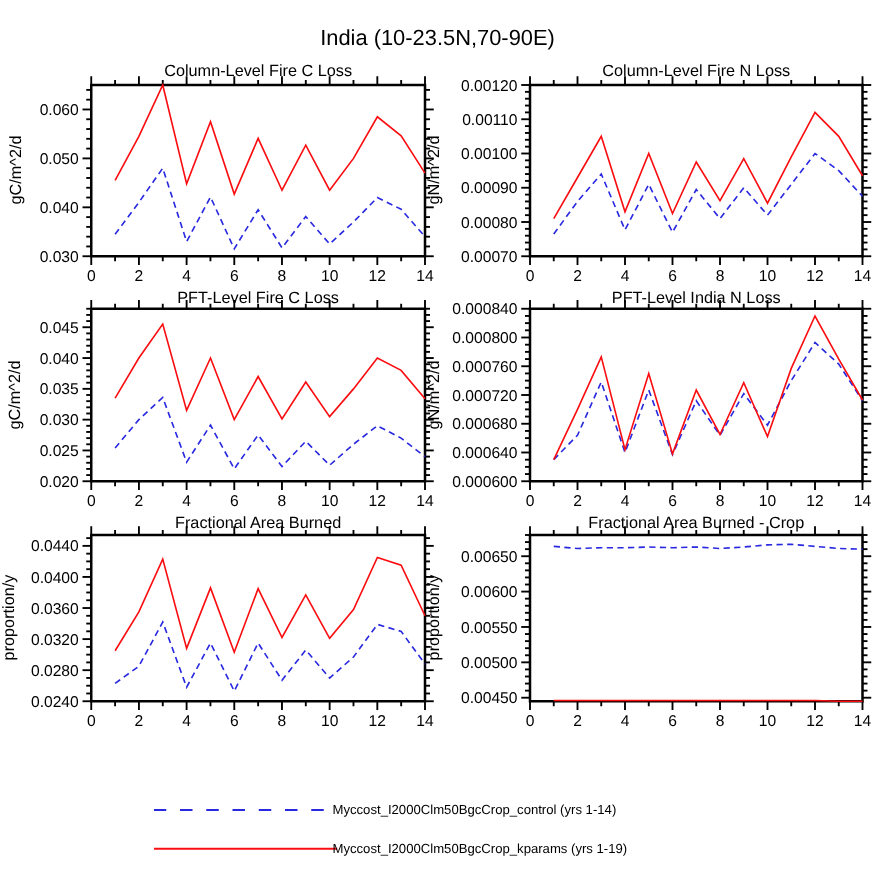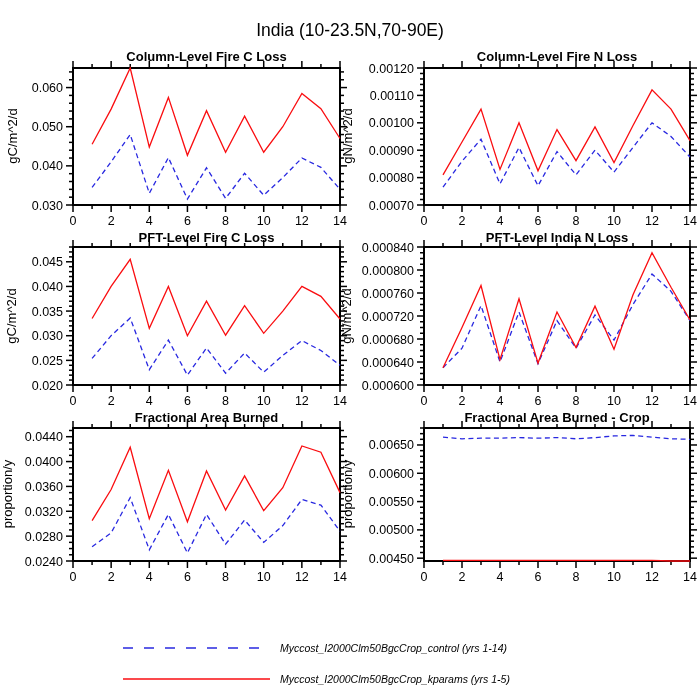--- a/index.html
+++ b/index.html
@@ -1,39 +1,39 @@
 <!DOCTYPE html>
 <html><head>
 <meta charset="utf-8">
 <style>
   html,body{margin:0;padding:0;background:#fff;}
   #page{position:relative;width:700px;height:700px;background:#fff;overflow:hidden;
         font-family:"Liberation Sans",sans-serif;color:#000;padding-left:46px;}
   #main-title{position:absolute;left:0;top:20px;width:700px;text-align:center;
               font-size:17.5px;}
-  .pt{position:absolute;font-size:13px;text-align:center;white-space:nowrap;font-weight:bold;}
+  .pt{position:absolute;font-size:13px;text-align:center;white-space:nowrap;}
   #pt0{left:73px;top:49px;width:267px}
   #pt1{left:424px;top:49px;width:266px}
   #pt2{left:73px;top:230px;width:267px}
   #pt3{left:424px;top:230px;width:266px}
   #pt4{left:73px;top:410px;width:267px}
   #pt5{left:424px;top:410px;width:266px}
   .pyl{position:absolute;font-size:13px;text-align:center;transform:rotate(-90deg);
        white-space:nowrap;line-height:14px;}
   #pyl0{left:-56px;top:129px;width:137px}
   #pyl1{left:279px;top:129px;width:137px}
   #pyl2{left:-57px;top:309px;width:138px}
   #pyl3{left:278px;top:309px;width:138px}
   #pyl4{left:-59px;top:487px;width:133px}
   #pyl5{left:281px;top:487px;width:133px}
   #plots{position:absolute;left:0;top:0;}
   .legline{position:absolute;left:123px;width:147px;height:4px;}
   #leg-line-0{top:646px}
   #leg-line-1{top:677px}
-  .legtext{position:absolute;left:280px;font-size:10.5px;white-space:nowrap;font-style:italic;}
+  .legtext{position:absolute;left:266px;font-size:10.5px;white-space:nowrap;}
   #leg-text-0{top:642px}
   #leg-text-1{top:673px}
 </style>
 </head>
 <body>
 
 <div id="page">
 
   <div id="main-title">India (10-23.5N,70-90E)</div>
 
@@ -659,16 +659,16 @@
     </svg>
 
   <div>
     <svg class="legline" id="leg-line-0">
       <line x1="0" y1="2" x2="147" y2="2" stroke-width="1.5" stroke="#2828e0" stroke-dasharray="10,11"></line>
     </svg>
     <div class="legtext" id="leg-text-0">Myccost_I2000Clm50BgcCrop_control (yrs 1-14)</div>
     <svg class="legline" id="leg-line-1">
       <line x1="0" y1="2" x2="147" y2="2" stroke-width="1.5" stroke="#fa0d10" stroke-dasharray="none"></line>
     </svg>
-    <div class="legtext" id="leg-text-1">Myccost_I2000Clm50BgcCrop_kparams (yrs 1-5)</div>
+    <div class="legtext" id="leg-text-1">Myccost_I2000Clm50BgcCrop_kparams (yrs 1-19)</div>
   </div>
 
 </div>
 
 </body></html>

